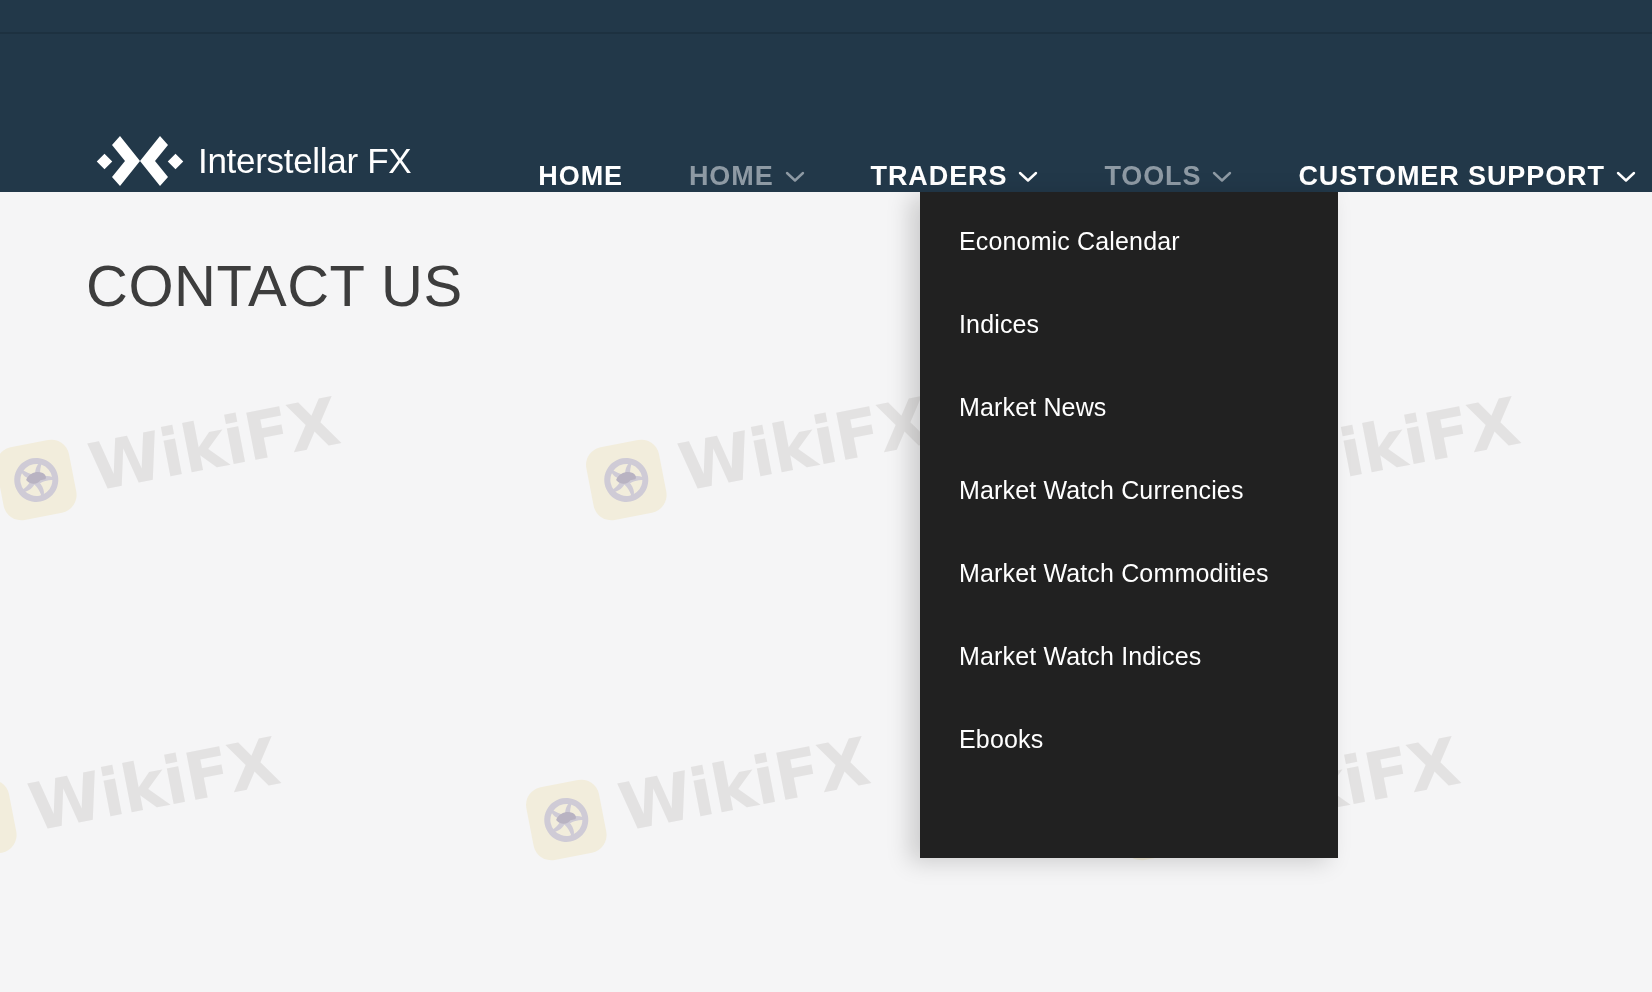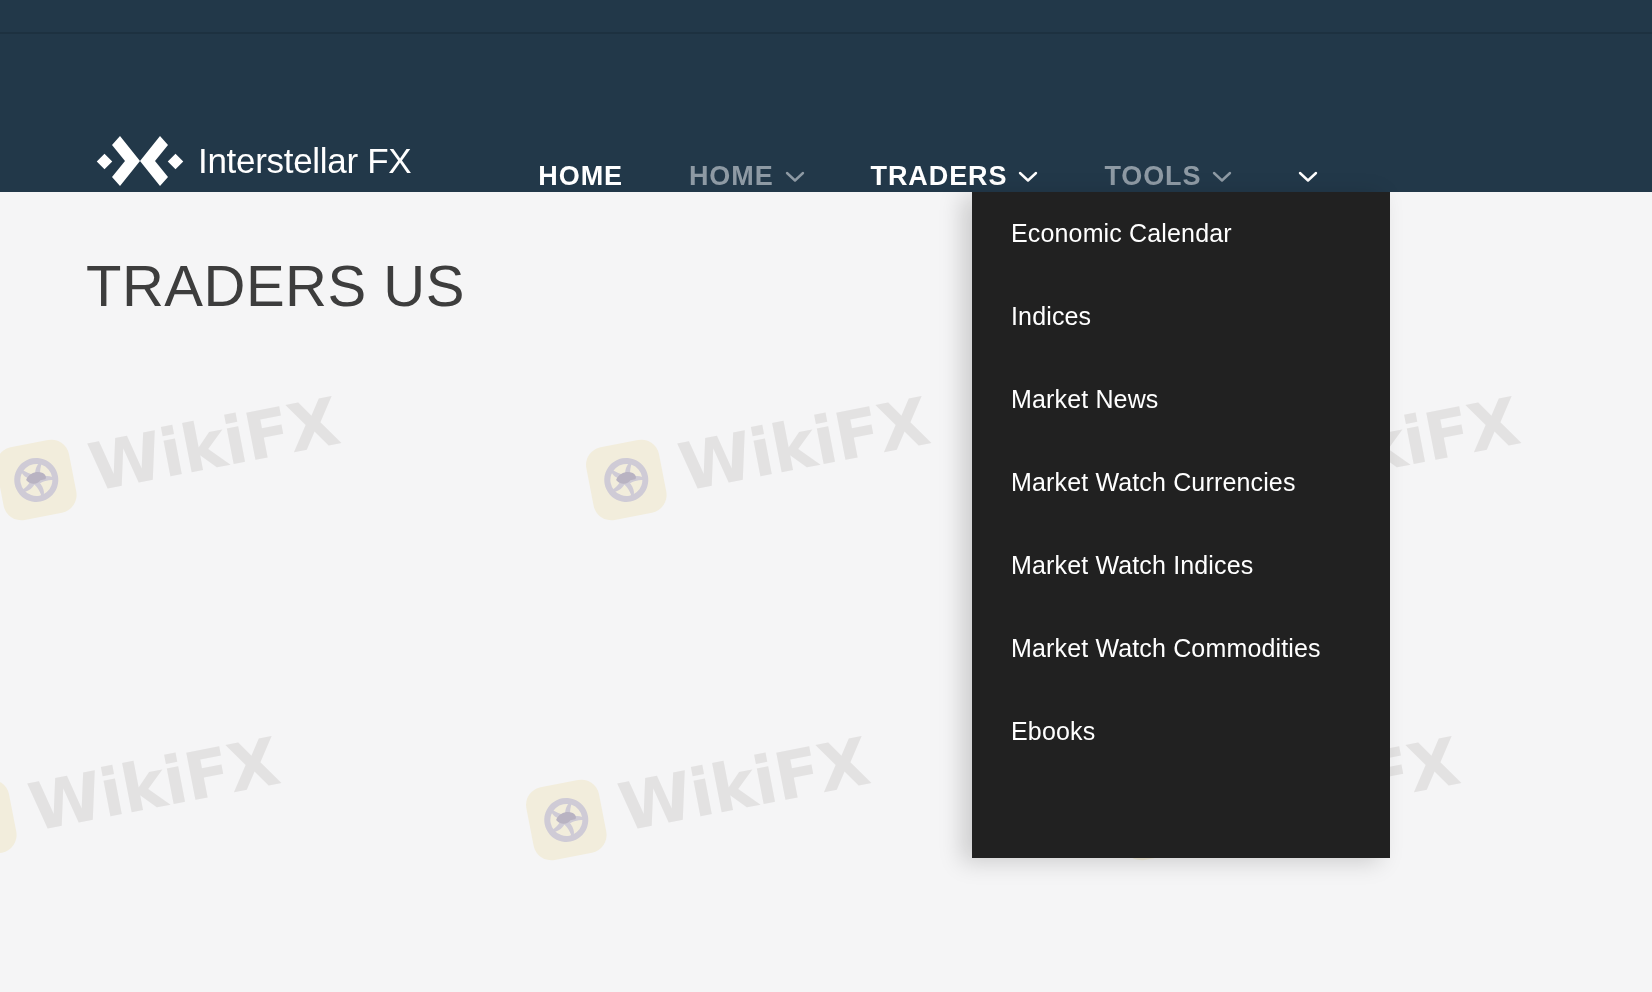--- a/index.html
+++ b/index.html
@@ -120,27 +120,27 @@
     padding: 0 33px;
     cursor: pointer;
     white-space: nowrap;
   }
   .nav-item.dim { color: #8e9aa4; }
   .nav-caret { display: block; flex: 0 0 auto; }
 
   
   #dropdown {
     position: absolute;
-    left: 972px;
+    left: 920px;
     top: 192px;
     width: 418px;
     height: 666px;
     background: #212121;
     z-index: 30;
-    padding-top: 0;
+    padding-top: 8px;
     box-shadow: -10px 4px 22px rgba(0,0,0,0.17);
   }
   .dd-item {
     display: block;
     color: #ffffff;
     font-size: 25px;
     font-weight: 400;
     letter-spacing: 0.15px;
     padding: 0 0 0 39px;
     height: 83px;
@@ -296,21 +296,21 @@
             <path d="M26 26 C34 22 42 24 46 30 C38 28 31 28 26 32 Z" fill="#cfcbd6" transform="rotate(216 26 26)"></path>
             <path d="M26 26 C34 22 42 24 46 30 C38 28 31 28 26 32 Z" fill="#cfcbd6" transform="rotate(288 26 26)"></path>
             <path d="M16 24 C20 18 28 17 33 20 C36 22 37 25 35 27 L30 27 C28 29 25 30 22 29 C19 28 17 26 16 24 Z" fill="#b9b3c2"></path>
           </svg>
         </div>
         <div class="wm-text" style="color: rgb(227, 226, 226);">WikiFX</div>
       </div>
     </div>
 
   <div id="content">
-    <h1 id="page-title">TRADERS US</h1>
+    <h1 id="page-title">CONTACT US</h1>
   </div>
 
   <header id="header">
     <div id="header-topline"></div>
     <div id="header-inner">
 
       <a id="logo">
         <svg id="logo-mark" viewBox="0 0 88 62">
 
           <rect x="3" y="26" width="11" height="11" transform="rotate(45 8.5 31.5)" fill="#ffffff"></rect>
@@ -340,32 +340,33 @@
               <path d="M2 3 L10 10.5 L18 3" fill="none" stroke="currentColor" stroke-width="2.4" stroke-linecap="round" stroke-linejoin="round"></path>
             </svg>
           </a>
           <a class="nav-item dim">
             <span>TOOLS</span>
             <svg class="nav-caret" width="20" height="13" viewBox="0 0 20 13">
               <path d="M2 3 L10 10.5 L18 3" fill="none" stroke="currentColor" stroke-width="2.4" stroke-linecap="round" stroke-linejoin="round"></path>
             </svg>
           </a>
           <a class="nav-item">
+            <span>CUSTOMER SUPPORT</span>
             <svg class="nav-caret" width="20" height="13" viewBox="0 0 20 13">
               <path d="M2 3 L10 10.5 L18 3" fill="none" stroke="currentColor" stroke-width="2.4" stroke-linecap="round" stroke-linejoin="round"></path>
             </svg>
           </a>
         </nav>
 
     </div>
   </header>
 
   <div id="dropdown">
       <a class="dd-item">Economic Calendar</a>
       <a class="dd-item">Indices</a>
       <a class="dd-item">Market News</a>
       <a class="dd-item">Market Watch Currencies</a>
+      <a class="dd-item">Market Watch Commodities</a>
       <a class="dd-item">Market Watch Indices</a>
-      <a class="dd-item">Market Watch Commodities</a>
       <a class="dd-item">Ebooks</a>
     </div>
 
 </div>
 
 </body></html>

